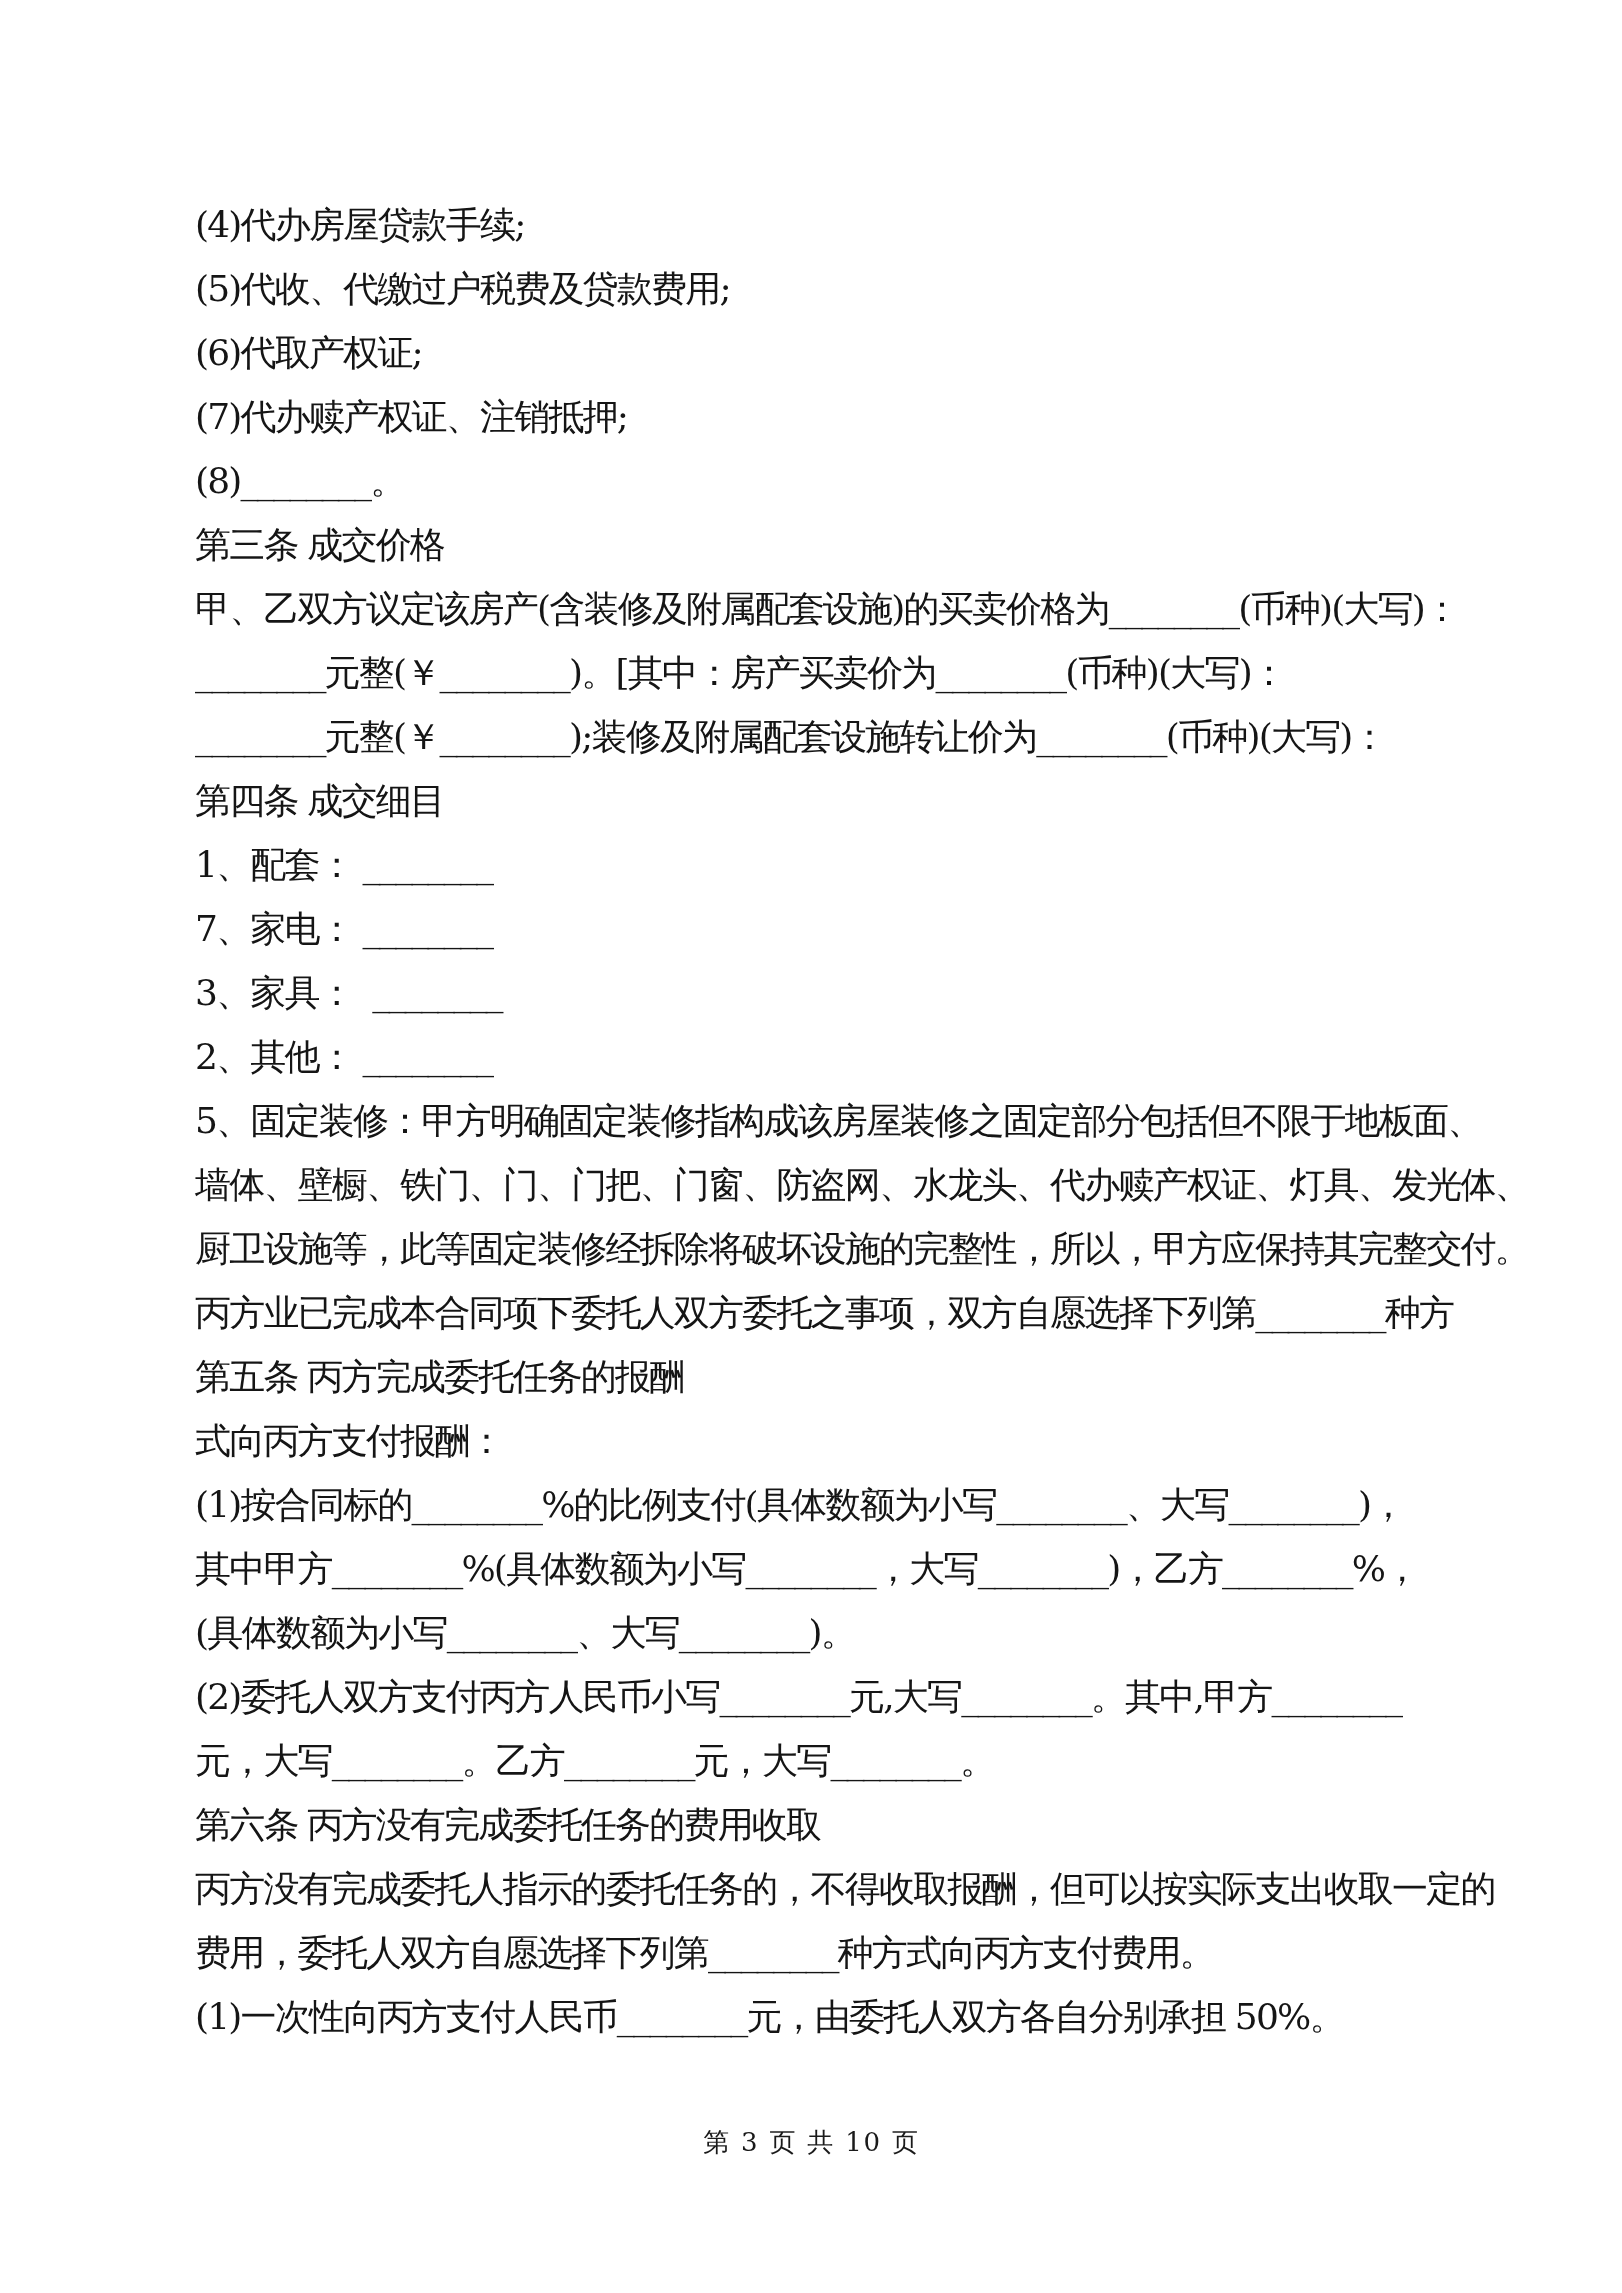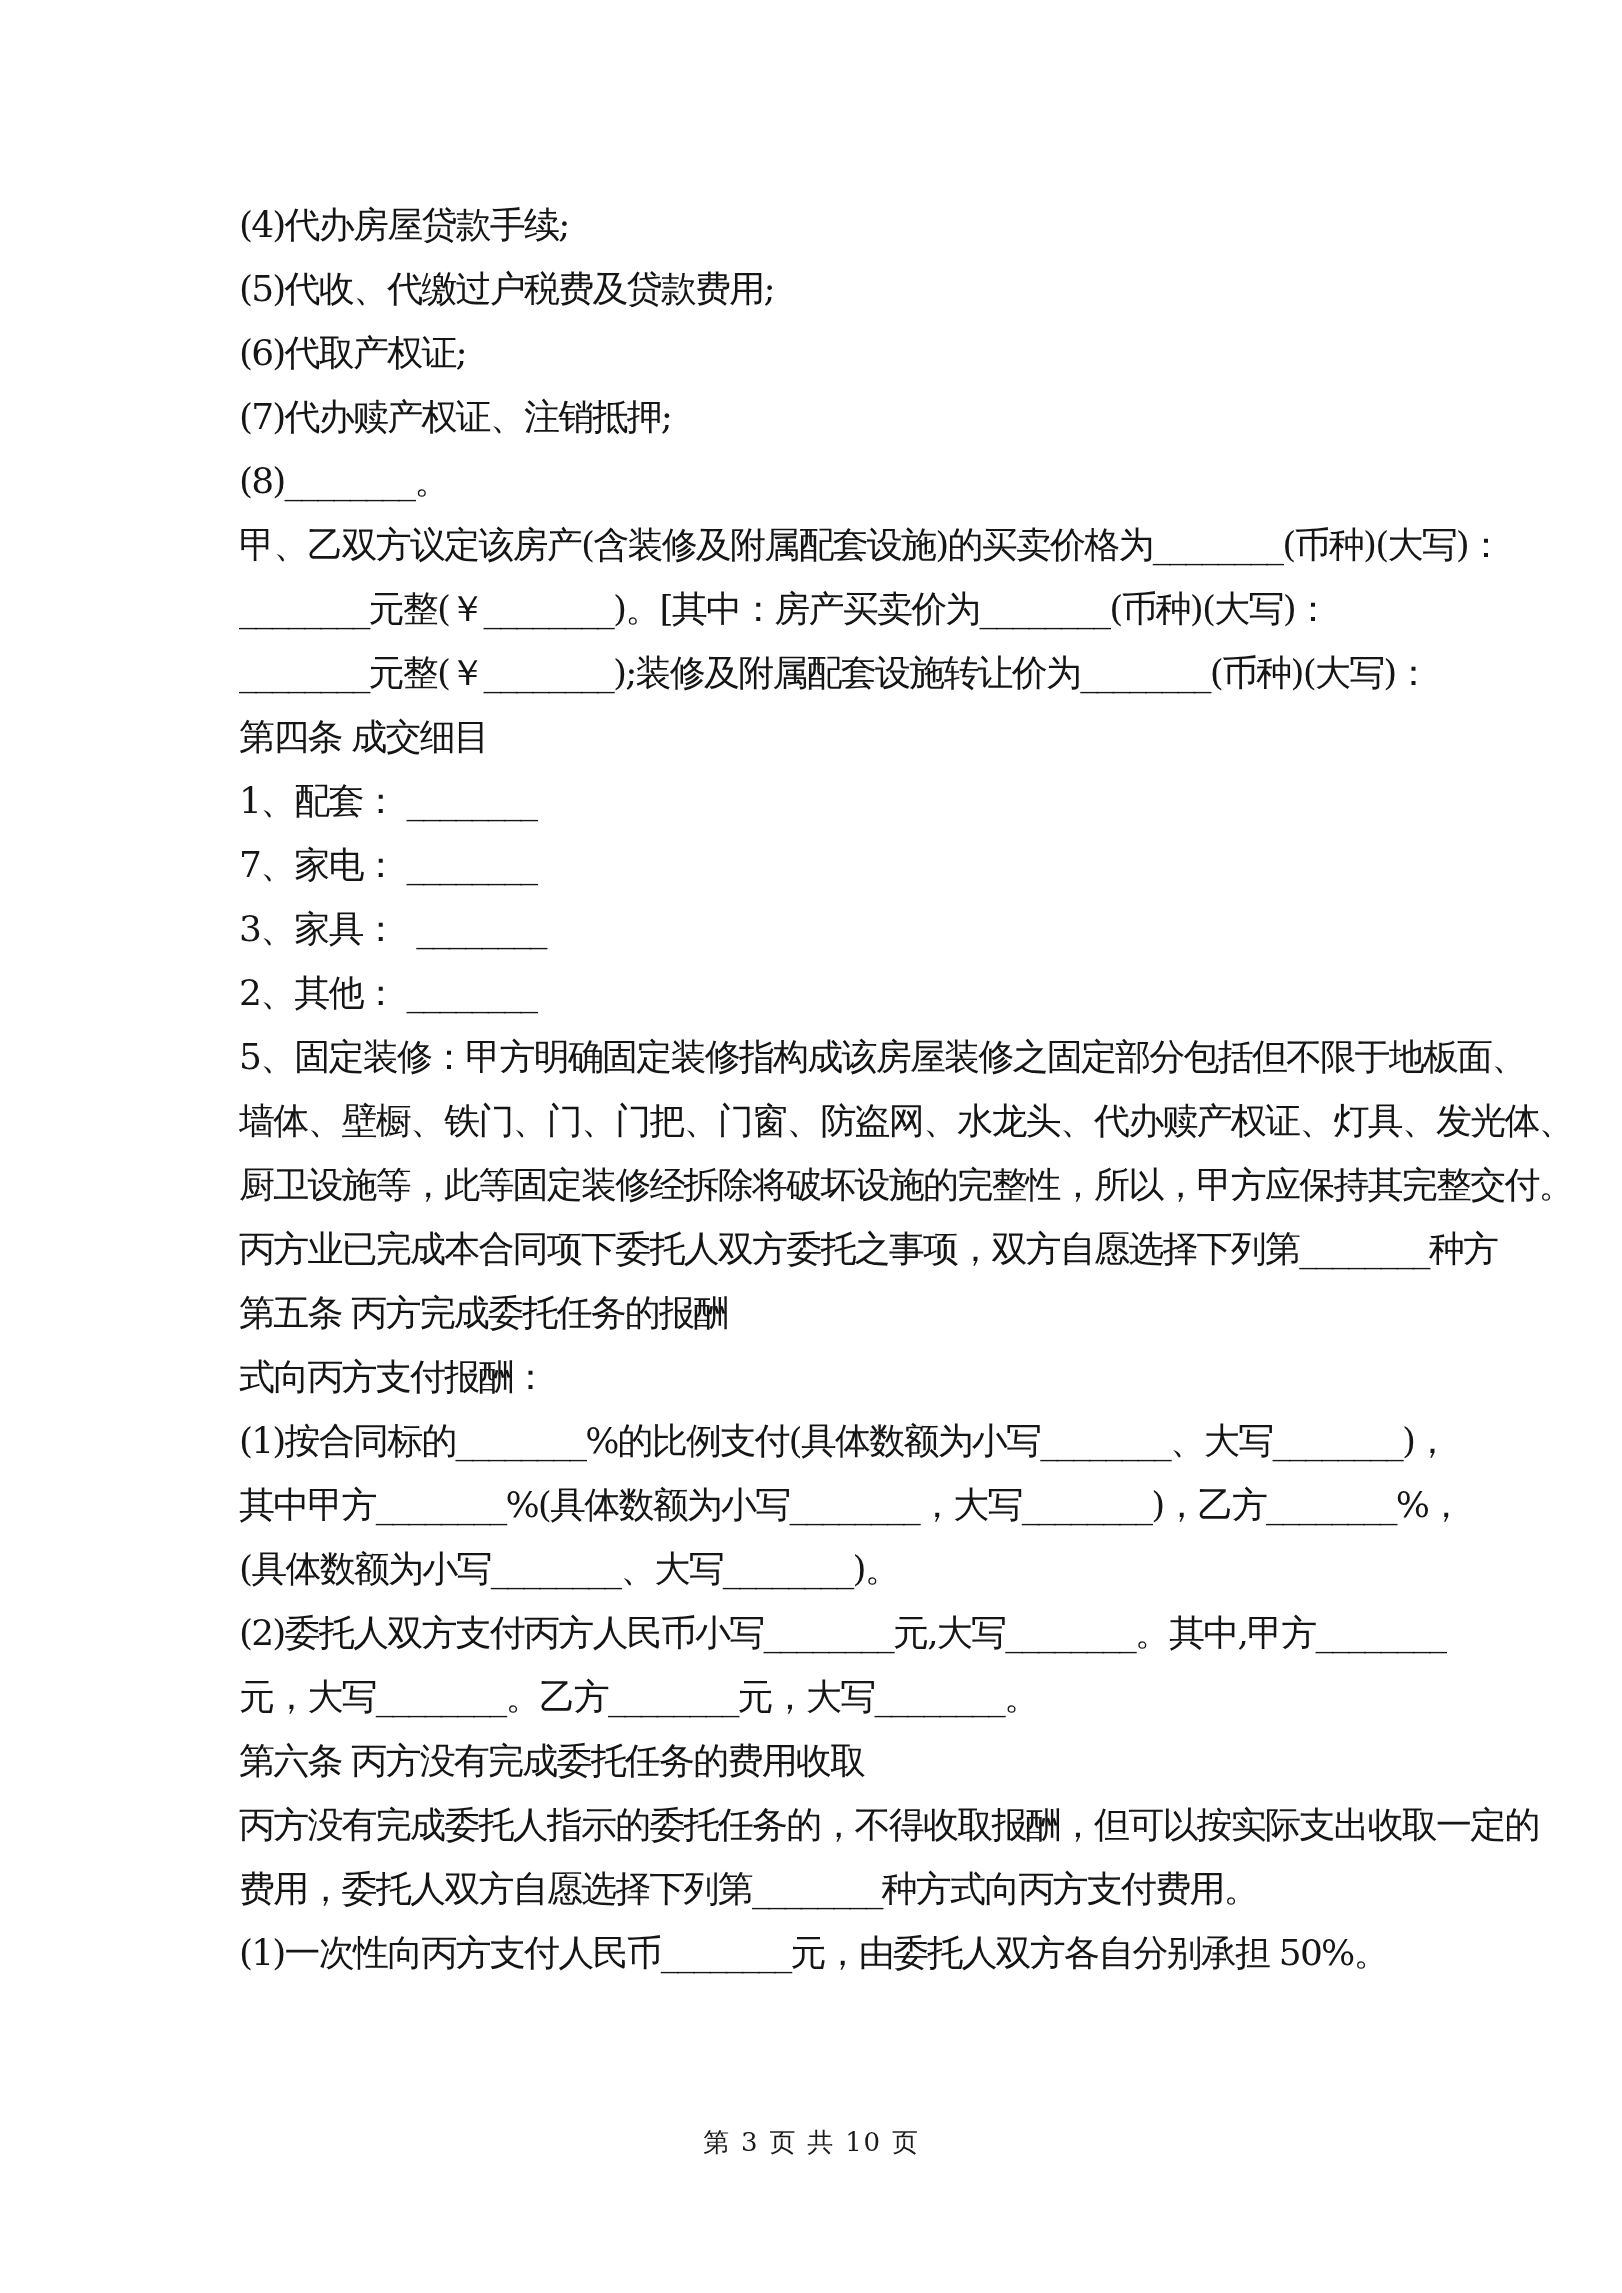--- a/index.html
+++ b/index.html
@@ -22,21 +22,20 @@
     left: 195px;
     width: 1232px;
   }
   .line {
     font-size: 36px;
     line-height: 64px;
     height: 64px;
     letter-spacing: -1.8px;
     white-space: pre;
     overflow: visible;
-    margin-left: 44px;
   }
   .footer {
     position: absolute;
     top: 2124px;
     left: 0;
     width: 1623px;
     text-align: center;
     font-size: 26px;
     line-height: 36px;
     letter-spacing: 1.8px;
@@ -46,20 +45,21 @@
 </head>
 <body>
 
 <div class="page">
   <div class="content">
     <div class="line">(4)代办房屋贷款手续;</div>
     <div class="line">(5)代收、代缴过户税费及贷款费用;</div>
     <div class="line">(6)代取产权证;</div>
     <div class="line">(7)代办赎产权证、注销抵押;</div>
     <div class="line">(8)________。</div>
+    <div class="line">第三条 成交价格</div>
     <div class="line">甲、乙双方议定该房产(含装修及附属配套设施)的买卖价格为________(币种)(大写)：</div>
     <div class="line">________元整(￥________)。[其中：房产买卖价为________(币种)(大写)：</div>
     <div class="line">________元整(￥________);装修及附属配套设施转让价为________(币种)(大写)：</div>
     <div class="line">第四条 成交细目</div>
     <div class="line">1、配套： ________</div>
     <div class="line">7、家电： ________</div>
     <div class="line">3、家具：  ________</div>
     <div class="line">2、其他： ________</div>
     <div class="line">5、固定装修：甲方明确固定装修指构成该房屋装修之固定部分包括但不限于地板面、</div>
     <div class="line">墙体、壁橱、铁门、门、门把、门窗、防盗网、水龙头、代办赎产权证、灯具、发光体、</div>

